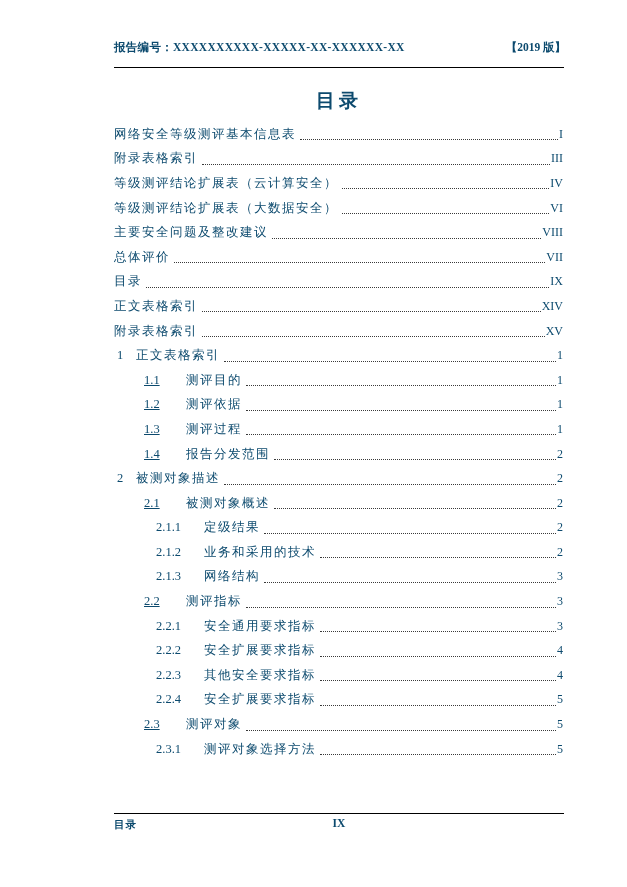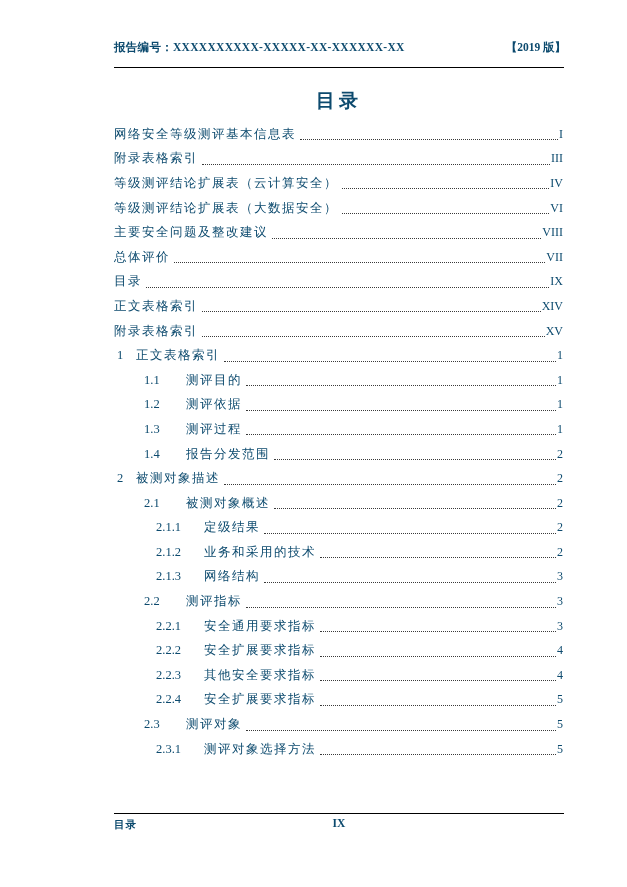--- a/index.html
+++ b/index.html
@@ -79,21 +79,21 @@
     margin-left: 4px;
     margin-right: 1px;
     border-bottom: 1.6px dotted #3a3a3a;
   }
   .toc-row .pagenum {
     flex: 0 0 auto;
     font-size: 12px;
   }
   
   .l1 .num { margin-left: 3px;  width: 19px; }
-  .l2 .num { margin-left: 30px; width: 42px; }
+  .l2 .num { margin-left: 30px; width: 42px; text-decoration: underline; }
   .l3 .num { margin-left: 42px; width: 48px; }
   .footer-rule {
     position: absolute;
     left: 88px;
     top: 813px;
     width: 450px;
     border-top: 1.5px solid #000;
   }
   .footer-left {
     position: absolute;

